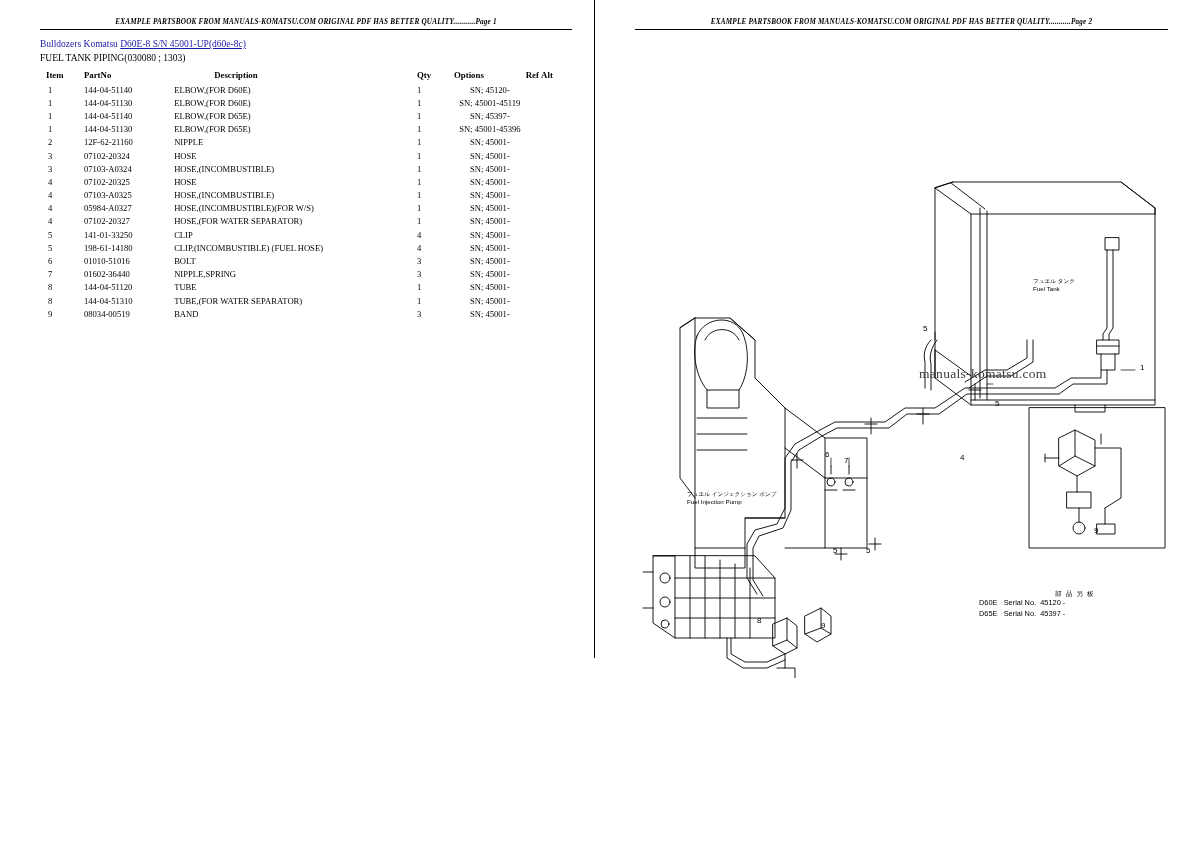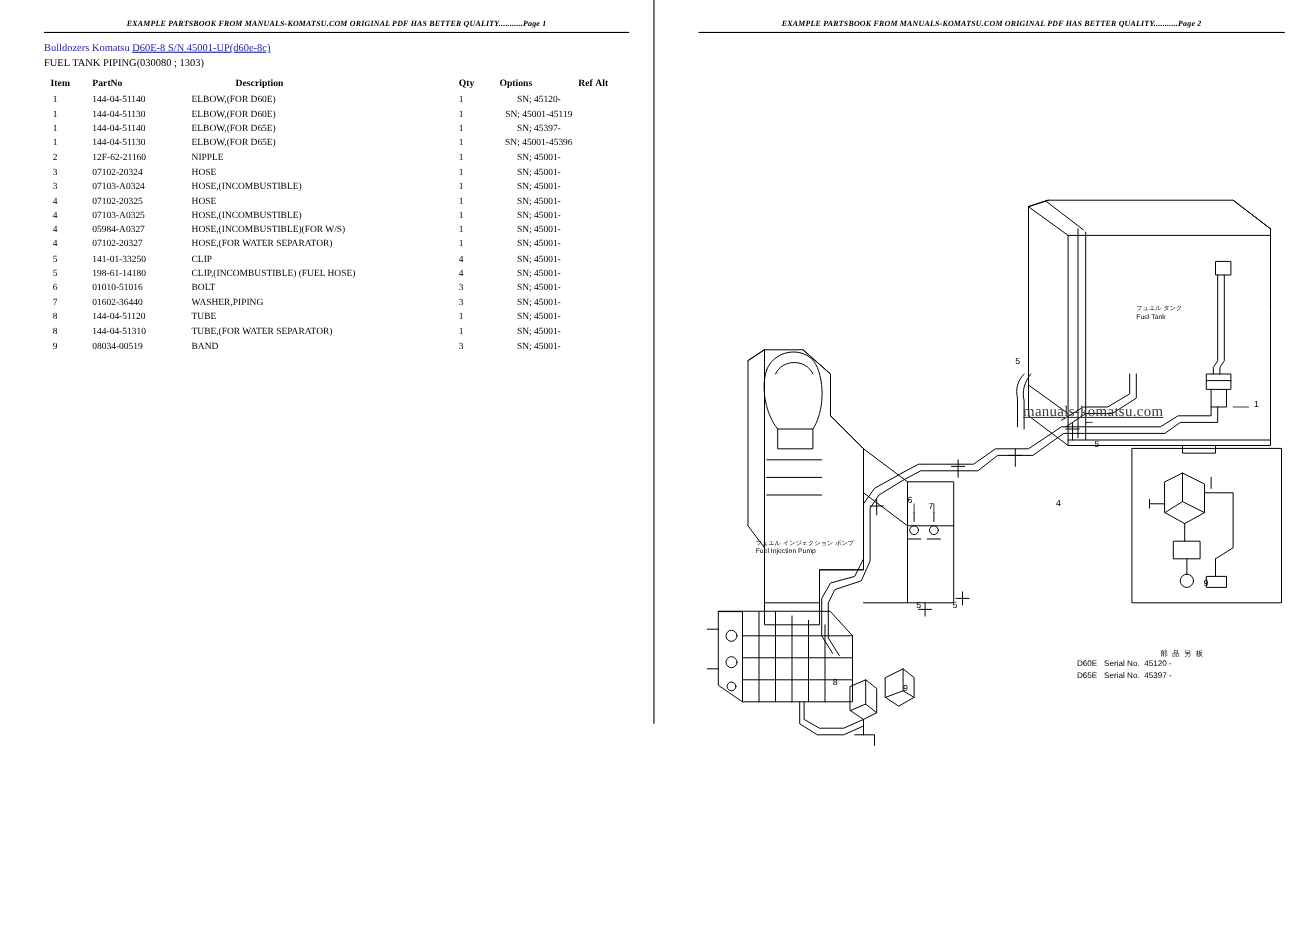--- a/index.html
+++ b/index.html
@@ -116,28 +116,27 @@
 
   .drawing-area {
     position: absolute;
     left: 0;
     top: 60px;
     width: 100%;
     height: 600px;
   }
   .watermark {
     position: absolute;
-    left: 295px;
+    left: 284px;
     top: 288px;
     font-family: "Liberation Serif", serif;
     font-size: 13.5px;
     color: #3b3b3b;
     letter-spacing: 0.3px;
     white-space: nowrap;
-    text-decoration: underline;
   }
   .lbl {
     position: absolute;
     font-family: "DejaVu Sans", sans-serif;
     font-size: 5.6px;
     white-space: nowrap;
     line-height: 1.25;
   }
   .lbl .en { font-family: "Liberation Sans", sans-serif; font-size: 6.2px; }
   .callout {
@@ -298,21 +297,21 @@
             <td class="c-item">6</td>
             <td class="c-part">01010-51016</td>
             <td class="c-desc">BOLT</td>
             <td class="c-qty">3</td>
             <td class="c-opt">SN; 45001-</td>
             <td class="c-ref"></td>
           </tr>
           <tr>
             <td class="c-item">7</td>
             <td class="c-part">01602-36440</td>
-            <td class="c-desc">WASHER,PIPING</td>
+            <td class="c-desc">NIPPLE,SPRING</td>
             <td class="c-qty">3</td>
             <td class="c-opt">SN; 45001-</td>
             <td class="c-ref"></td>
           </tr>
           <tr>
             <td class="c-item">8</td>
             <td class="c-part">144-04-51120</td>
             <td class="c-desc">TUBE</td>
             <td class="c-qty">1</td>
             <td class="c-opt">SN; 45001-</td>

